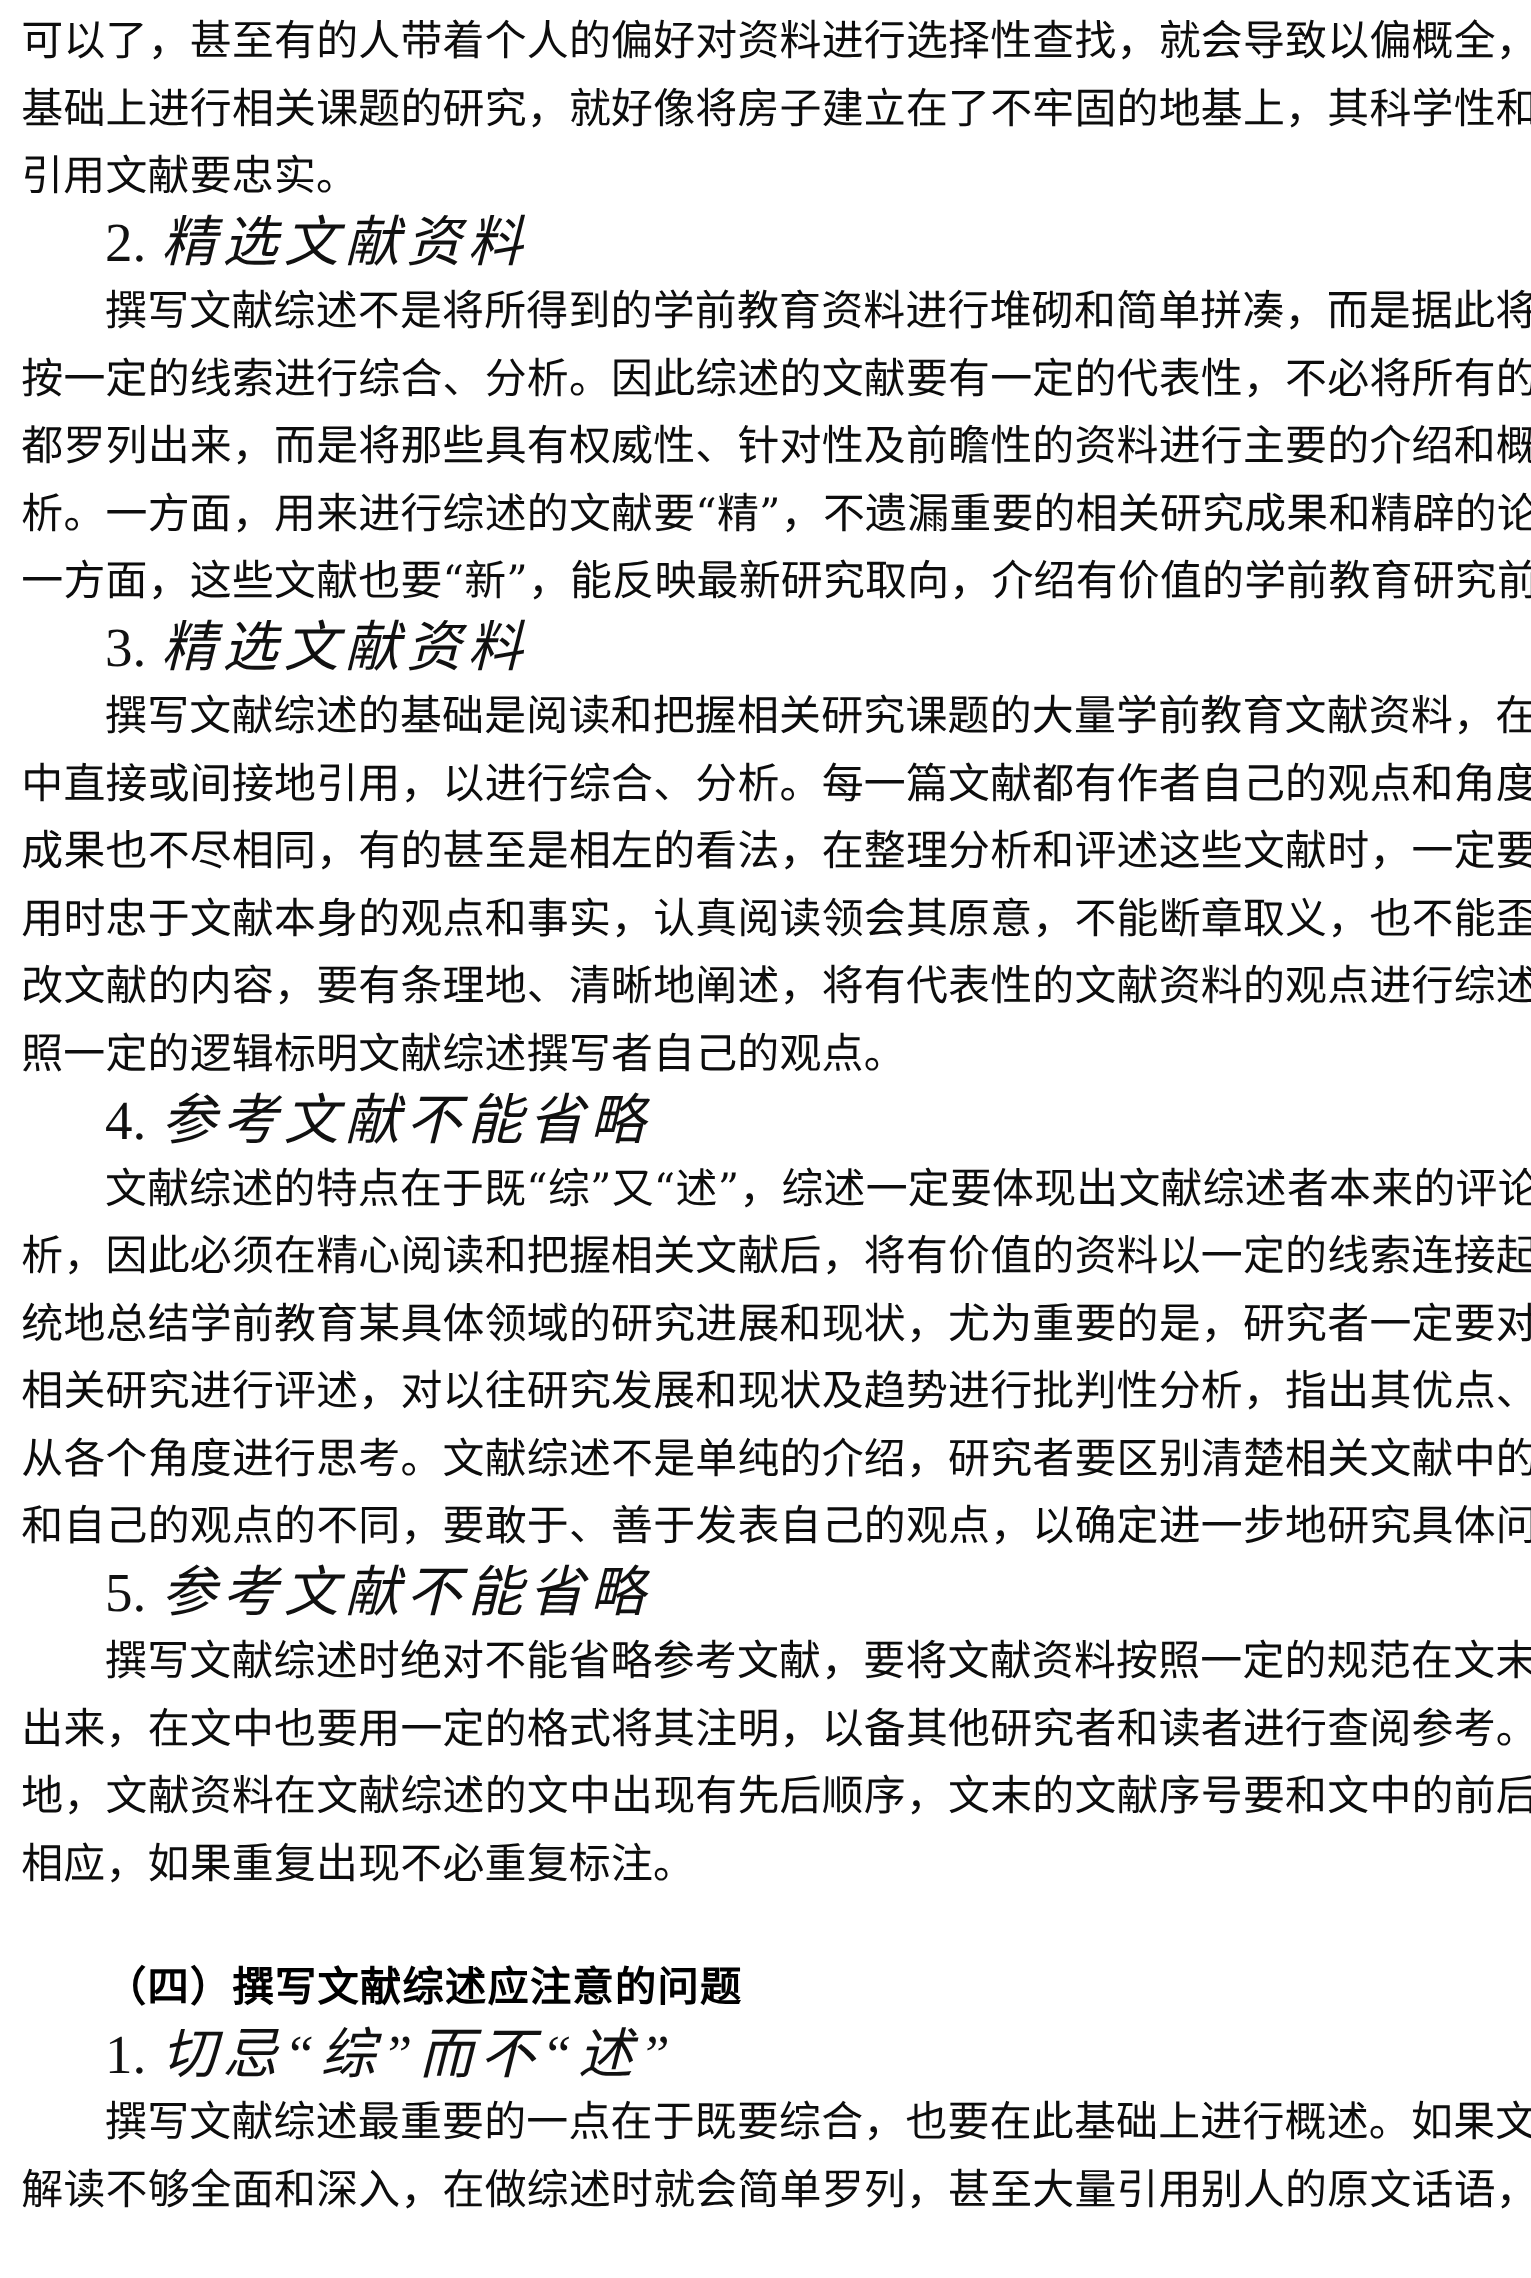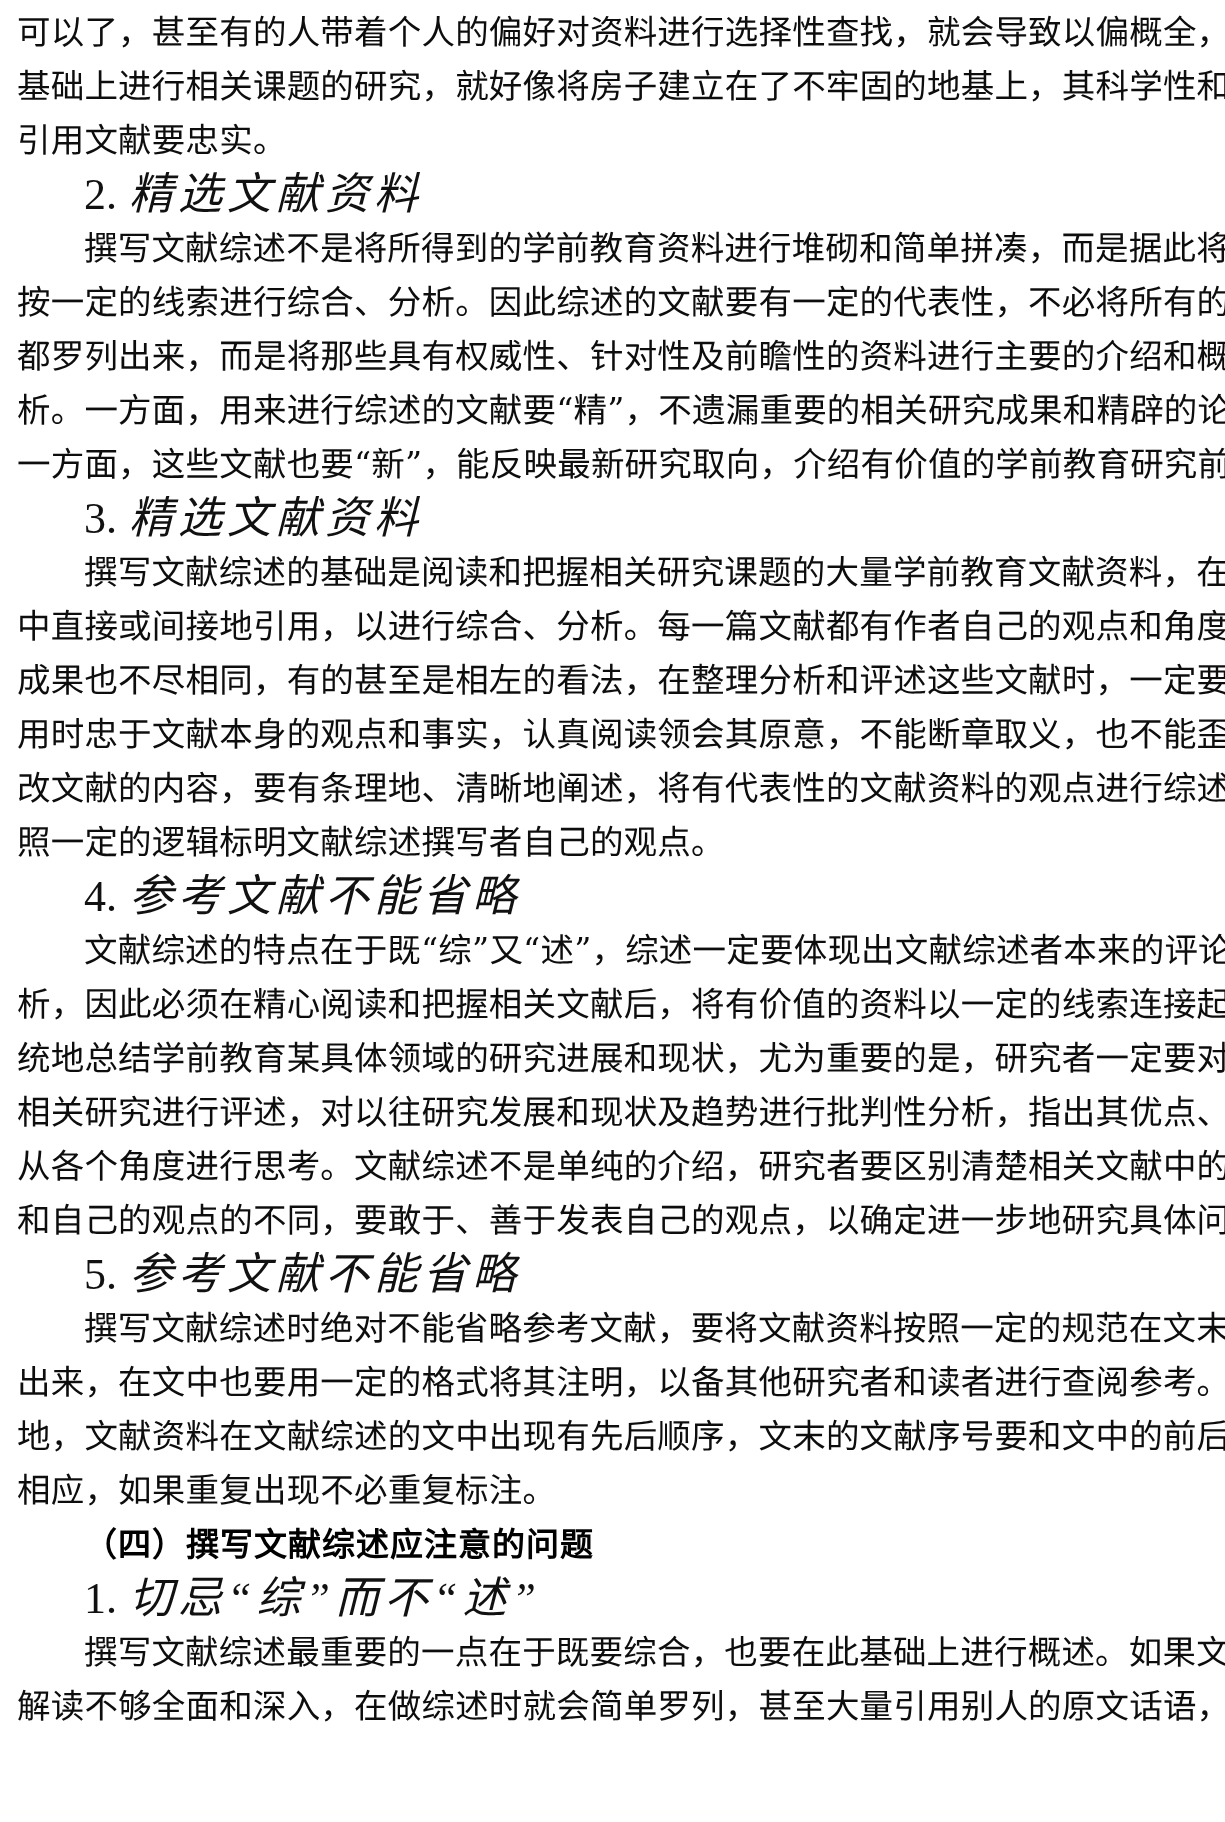--- a/index.html
+++ b/index.html
@@ -81,20 +81,21 @@
   .sechead {
     height: 54px;
     line-height: 54px;
     padding-left: 67px;
     font-size: 33px;
     font-weight: 700;
     letter-spacing: 1px;
     white-space: nowrap;
     font-family: "DejaVu Sans", "Liberation Sans", sans-serif;
     color: #000000;
+    margin-top: 45px;
   }
 </style>
 </head>
 <body>
 
 <div id="page">
 
   <div>
     <div class="line just">
         <span>可</span>

